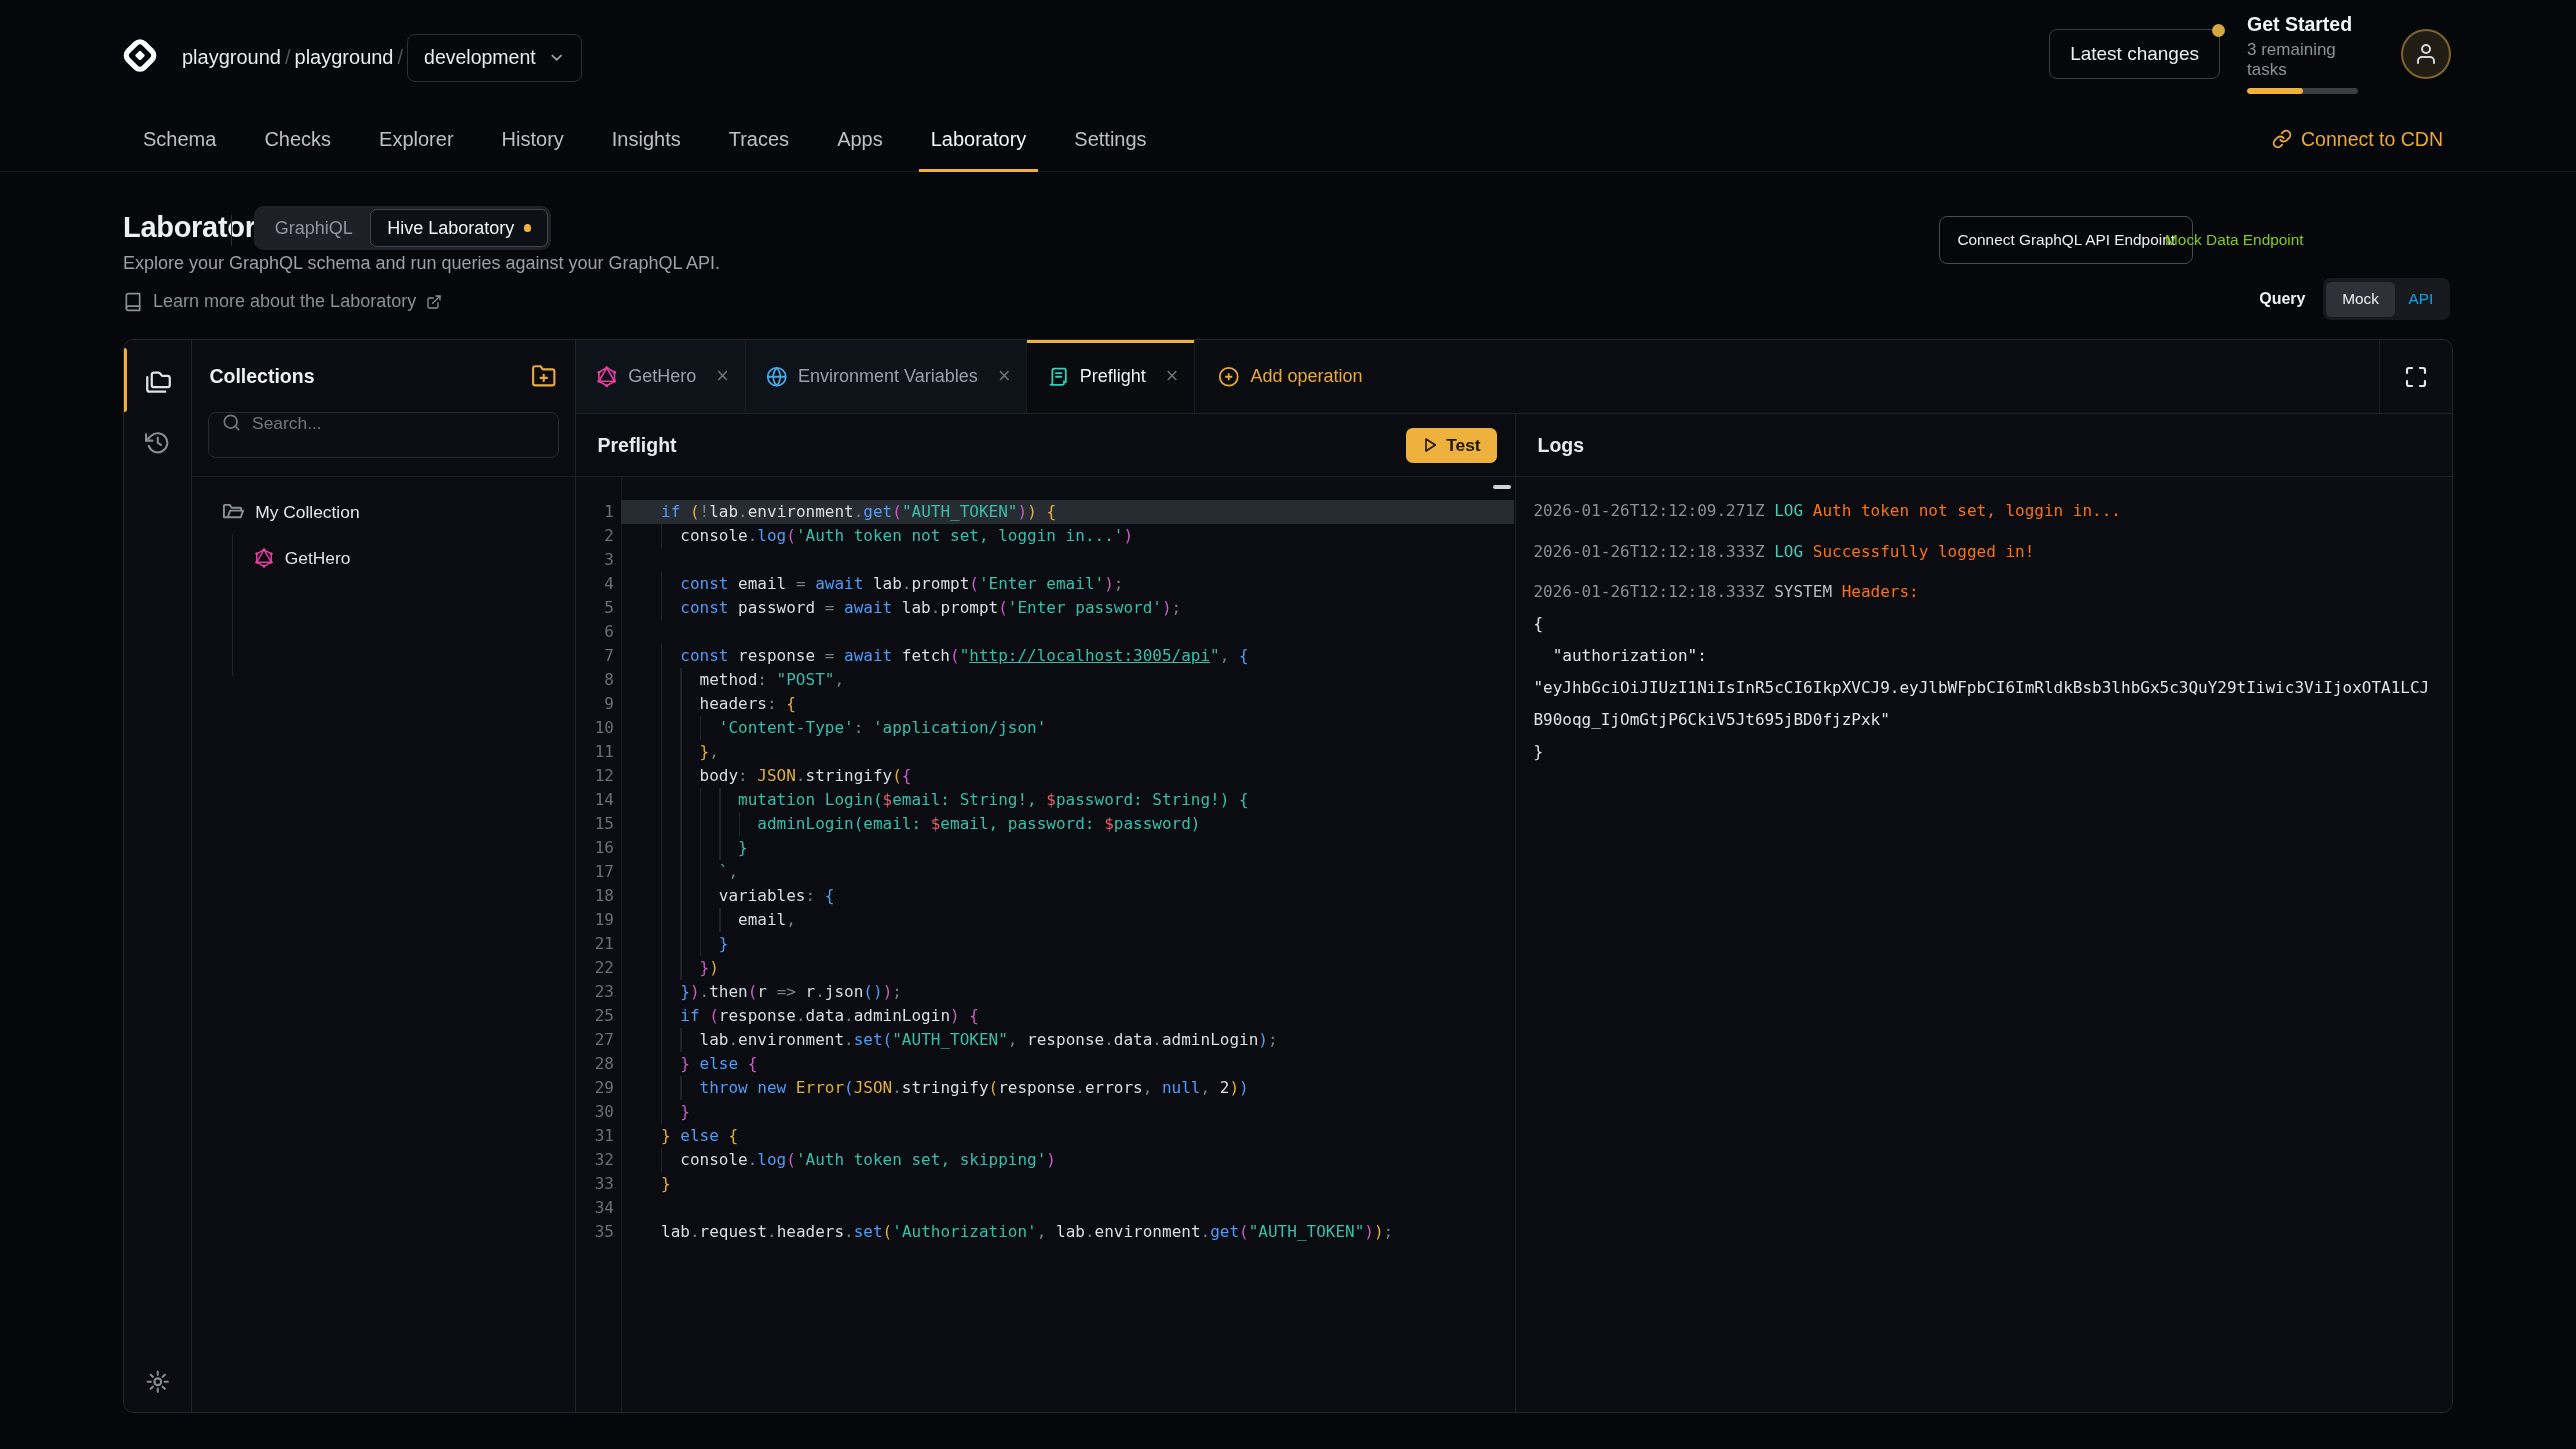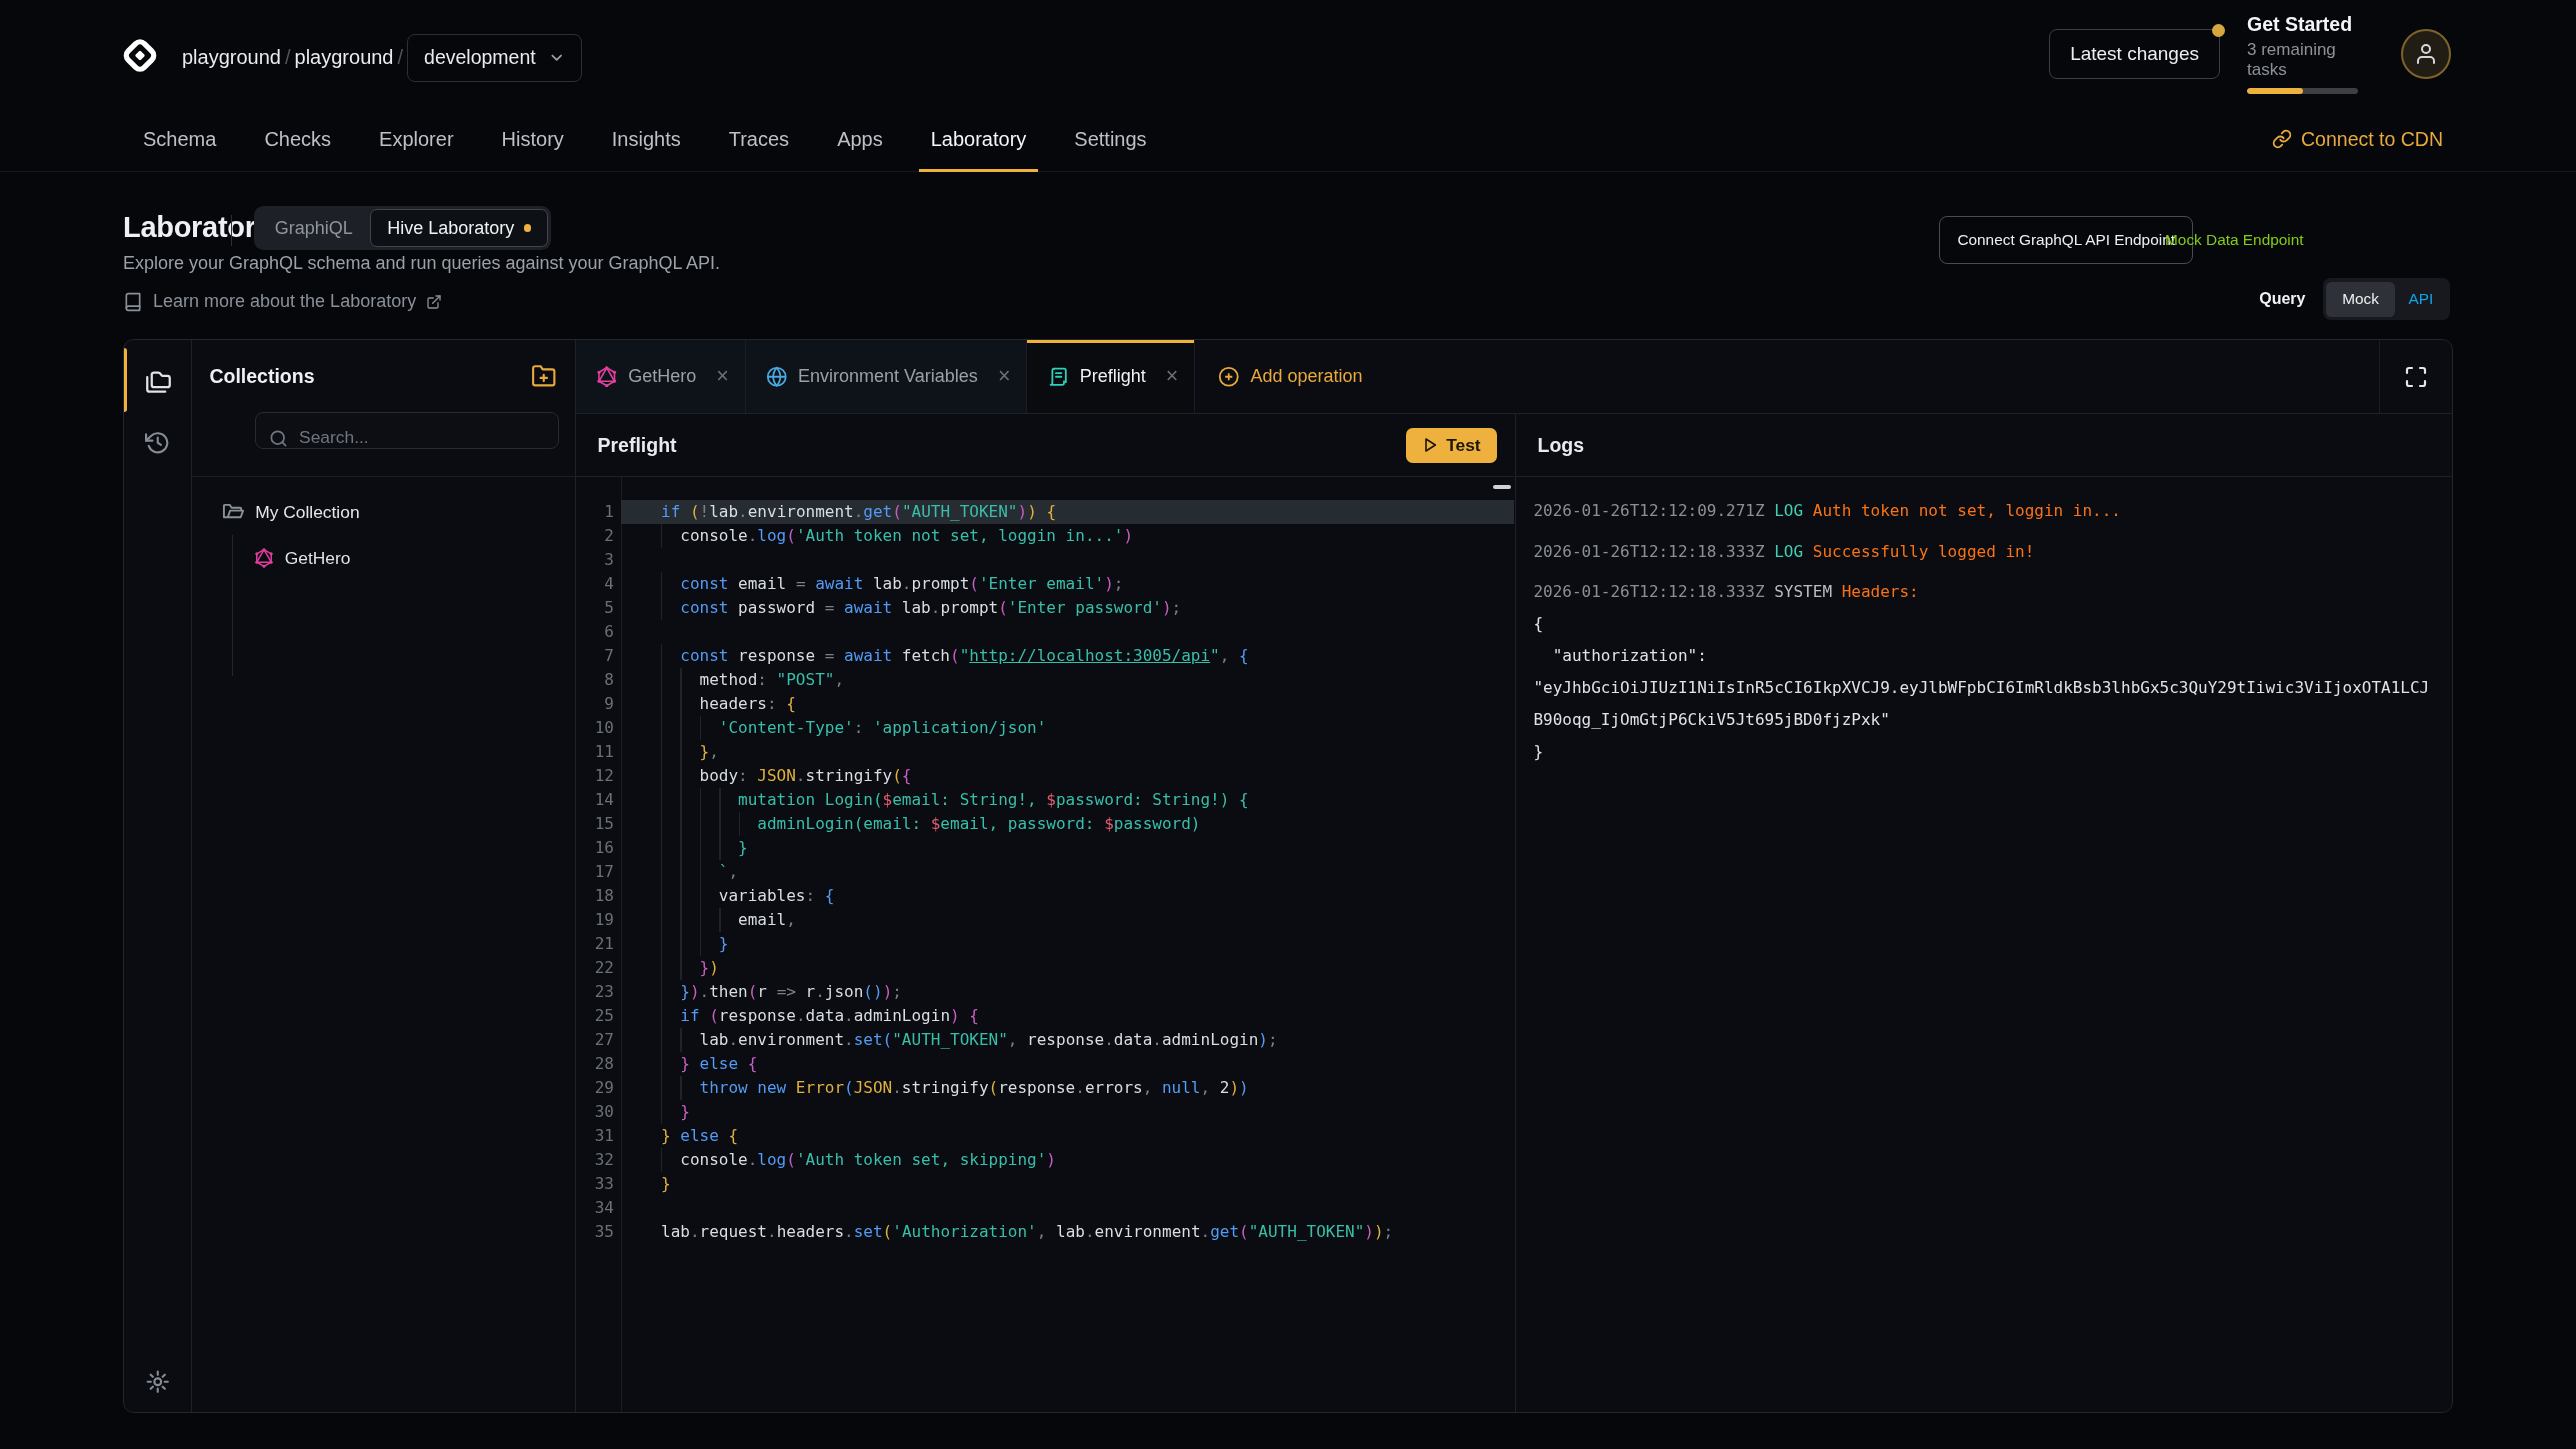--- a/index.html
+++ b/index.html
@@ -55,21 +55,21 @@
   #rail-indicator { position:absolute; left:0; top:8px; width:3.4px; height:64px; background:#efb13e; border-radius:0 2.7px 2.7px 0; }
   .rail-icon { position:absolute; left:21px; cursor:pointer; }
   #rail-folders { top:27.5px; color:#dfe3e7; }
   #rail-history { top:90px; color:#868c94; }
   #rail-gear { bottom:17.4px; color:#868c94; }
 
   #collections { position:absolute; left:68px; top:0; width:384px; height:100%; border-right:1.3px solid #1e2127; }
   #col-head { height:72px; display:flex; align-items:center; justify-content:space-between; padding:0 19px 0 17.4px; }
   #col-title { font-size:19.5px; font-weight:700; color:#eef0f3;text-align:center; }
   #search-wrap { height:65px; padding:0 16px; border-bottom:1.3px solid #1b1e24; }
-  #search-box { display:flex; align-items:flex-end; gap:10.7px; height:37px; padding:0 13.4px; background:#0c0e13; border:1.3px solid #262b32; border-radius:8px; color:#6f7680;margin-left:47px; }
+  #search-box { display:flex; align-items:flex-start; gap:10.7px; height:46px; padding:0 13.4px; background:#0c0e13; border:1.3px solid #262b32; border-radius:8px; color:#6f7680; }
   #search-box input { background:transparent; border:none; outline:none; color:#c8ccd2; font-size:17.4px; font-family:"Liberation Sans",sans-serif; width:100%; }
   #search-box input::placeholder { color:#6f7680; }
   #tree { position:relative; padding-top:16px; }
   .tree-row { display:flex; align-items:center; gap:10.7px; height:38px; cursor:pointer; }
   #row-collection { padding-left:29.5px; color:#e4e7ea; font-size:17.4px; }
   #row-gethero { padding-left:62px; color:#dfe3e7; font-size:17.4px; margin-top:8px; }
   #tree-vline { position:absolute; left:40px; top:58px; width:1.3px; height:141px; background:#23262c; }
 
   #tabs-row { position:absolute; left:452px; top:0; right:0; height:74px; border-bottom:1.3px solid #1e2127; display:flex; }
   .op-tab { position:relative; display:flex; align-items:center; gap:10.7px; padding:0 16px 0 20px; border-right:1.3px solid #1a1d23; background:#0e1319; font-size:18px; color:#9aa0a8; cursor:pointer; }

